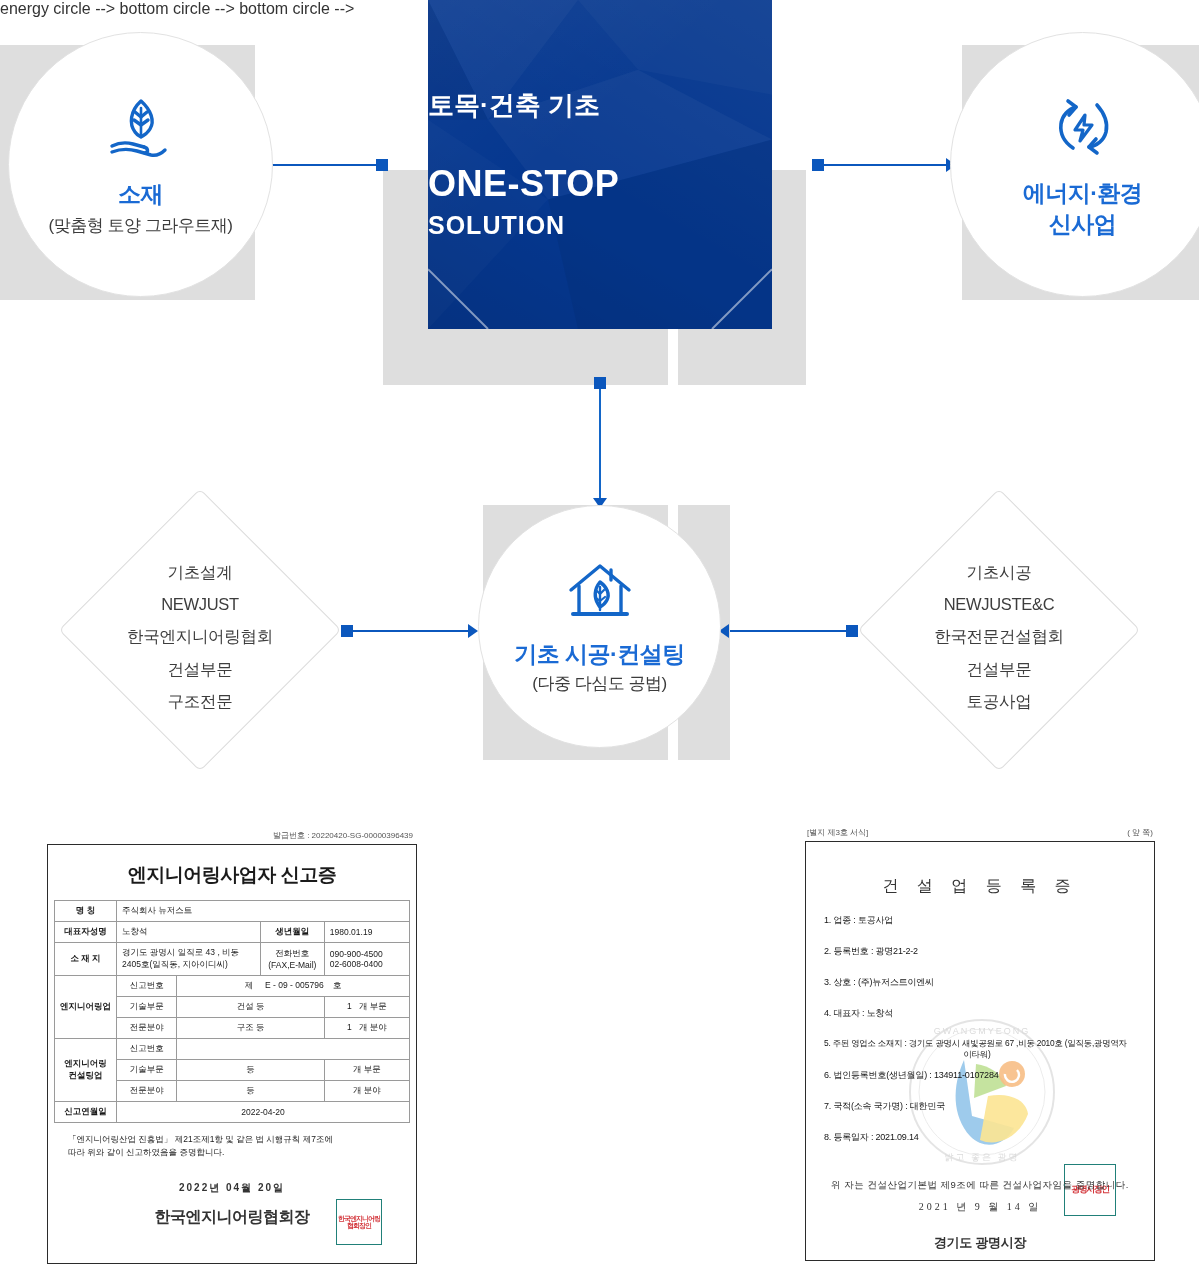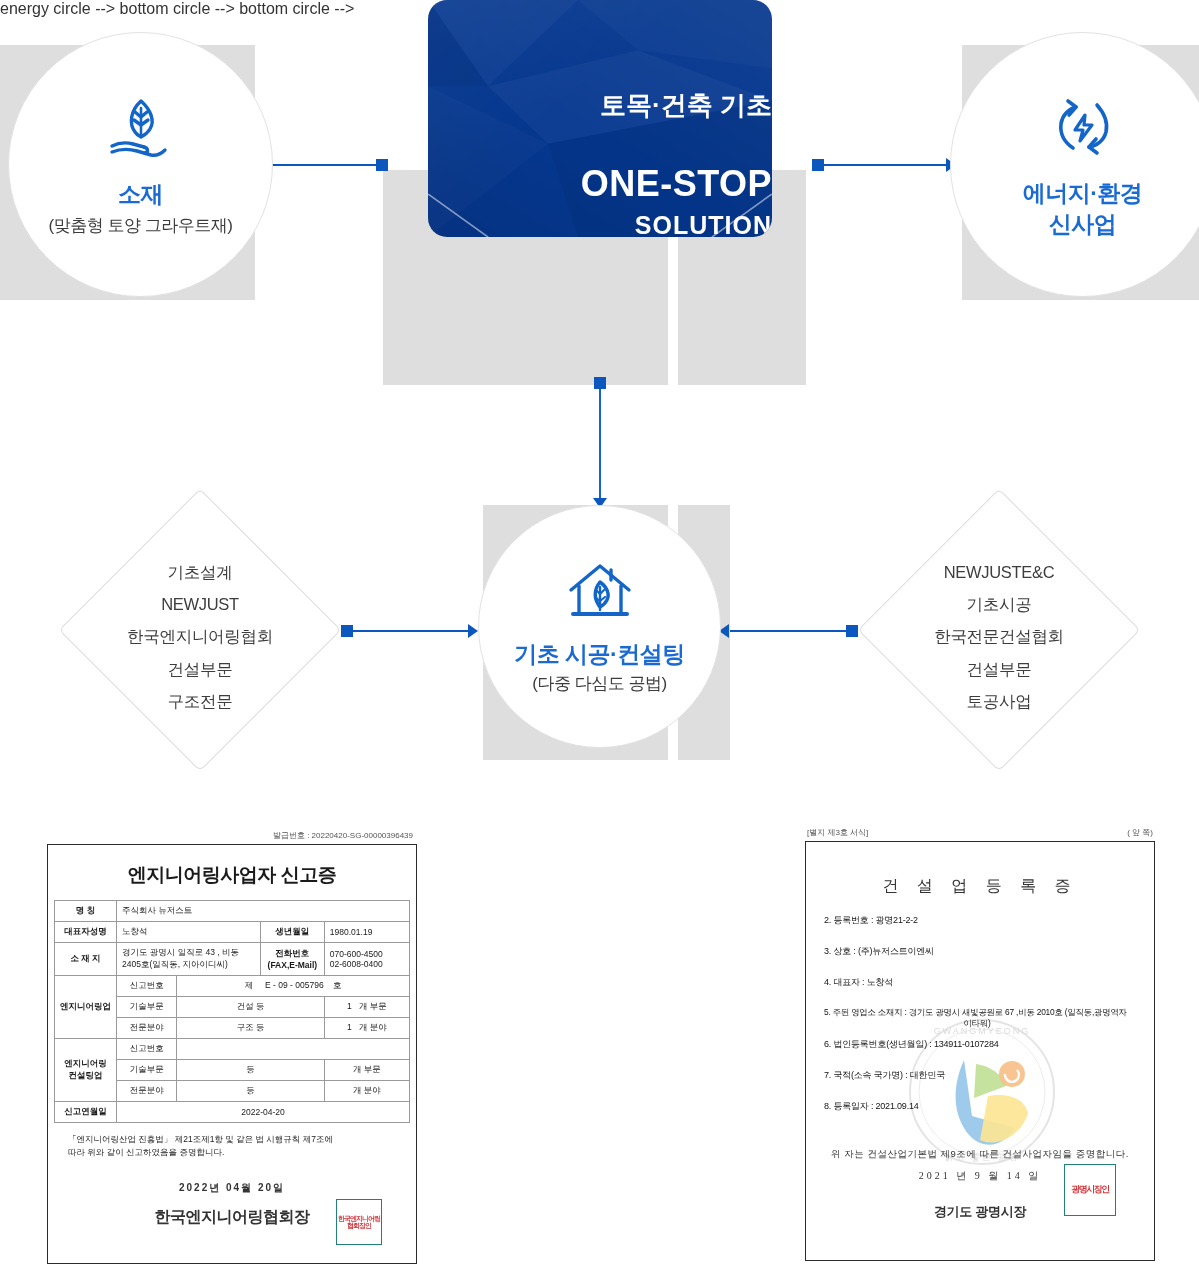--- a/index.html
+++ b/index.html
@@ -38,27 +38,27 @@
     border:1px solid #e2e2e2;
     display:flex; flex-direction:column; align-items:center; justify-content:center;
     text-align:center;
   }
   .circle .ico{ margin-bottom:10px; }
   .c-title{ color:#1a6ad4; font-weight:bold; font-size:23px; letter-spacing:-0.5px; line-height:1.25;text-align:right; }
   .c-sub{ color:#3c3c3c; font-size:17px; margin-top:6px; letter-spacing:-0.5px; }
 
   
   .hero{
-    position:absolute; left:428px; top:0; width:344px; height:237px;
+    position:absolute; left:428px; top:0; width:344px; height:329px;
     background:
       linear-gradient(140deg, rgba(255,255,255,0.045) 0%, rgba(255,255,255,0) 42%),
       linear-gradient(30deg,  rgba(0,0,0,0.10) 0%, rgba(0,0,0,0) 38%),
       linear-gradient(210deg, rgba(255,255,255,0.05) 0%, rgba(255,255,255,0) 55%),
       #05378f;
-    color:#fff; text-align:right; overflow:hidden;border-radius:19px;
+    color:#fff; text-align:left; overflow:hidden;
   }
   .hero svg.facets{ position:absolute; inset:0; width:100%; height:100%; }
   .hero .inner{ position:relative; z-index:2; padding-top:88px; }
   .hero-kr{ font-size:26px; font-weight:bold; letter-spacing:0px; }
   .hero-en1{ font-size:36px; font-weight:bold; margin-top:40px; letter-spacing:0.5px; }
   .hero-en2{ font-size:25px; font-weight:600; margin-top:6px; letter-spacing:1px; }
 
   
   .diamond{
     position:absolute; width:200px; height:200px;
@@ -213,22 +213,22 @@
     <div>기초설계</div>
     <div>NEWJUST</div>
     <div>한국엔지니어링협회</div>
     <div>건설부문</div>
     <div>구조전문</div>
   </div>
 
   
   <div class="diamond" style="left:899px; top:530px;"></div>
   <div class="diamond-text" style="left:899px; top:556px; width:200px;">
+    <div>기초시공</div>
     <div>NEWJUSTE&amp;C</div>
-    <div>기초시공</div>
     <div>한국전문건설협회</div>
     <div>건설부문</div>
     <div>토공사업</div>
   </div>
 </div>
 
 <div class="cert" style="left:47px; top:830px; width:370px;">
   <div class="cert-head" style="text-align:right; padding-right:4px; padding-bottom:3px;">발급번호 : 20220420-SG-00000396439</div>
   <div class="cert-box" style="height:420px; padding:6px;">
     <table class="lt">
@@ -245,26 +245,26 @@
         <td colspan="2">노창석</td>
         <td class="ctr" style="width:18%; font-weight:bold;">생년월일</td>
         <td style="width:24%;">1980.01.19</td>
       </tr>
       <tr>
         <td class="lbl">소  재  지</td>
         <td colspan="2">
           <span>경기도 광명시 일직로 43 , 비동</span><br>
           <span>2405호(일직동, 지아이디씨)</span>
         </td>
-        <td class="ctr" style="font-weight:bold;">
+        <td class="ctr" style="font-weight:normal;">
           <span>전화번호</span><br>
           <span>(FAX,E-Mail)</span>
         </td>
         <td>
-          <span>070-600-4500</span><br>
+          <span>090-900-4500</span><br>
           <span>02-6008-0400</span>
         </td>
       </tr>
       <tr>
         <td class="lbl" rowspan="3">엔지니어링업</td>
         <td class="ctr" style="width:17%;">신고번호</td>
         <td class="ctr" colspan="3">
           <span>제</span>
           &nbsp;&nbsp;&nbsp;
           <span>E - 09 - 005796</span>
@@ -337,20 +337,21 @@
       <path d="M74 52 C88 54 100 62 104 74 L72 86 Z" fill="#8cc63f" opacity="0.9"></path>
       <path d="M86 84 C108 80 124 88 126 102 C118 124 96 136 78 128 Z" fill="#f7cf3d" opacity="0.92"></path>
       <circle cx="110" cy="62" r="13" fill="#f18a21" opacity="0.9"></circle>
       <path d="M110 62 m-7,0 a7,7 0 1,0 12,-4" fill="none" stroke="#ffffff" stroke-width="2.4"></path>
       <text x="80" y="22" font-size="9" fill="#bdbdbd" text-anchor="middle" letter-spacing="2">GWANGMYEONG</text>
       <text x="80" y="148" font-size="9" fill="#bdbdbd" text-anchor="middle" letter-spacing="2">밝고 좋은 광명</text>
     </svg>
 
     <div style="position:relative; z-index:2;">
       <div class="rc-title">건 설 업 등 록 증</div>
+      <div class="rc-item">1. 업종 : 토공사업</div>
       <div class="rc-item">2. 등록번호 : 광명21-2-2</div>
       <div class="rc-item">3. 상호 : (주)뉴저스트이엔씨</div>
       <div class="rc-item">4. 대표자 : 노창석</div>
       <div class="rc-item" style="padding-bottom:0; font-size:8.4px;">
         <span>5. 주된 영업소 소재지 : 경기도 광명시 새빛공원로 67 ,비동 2010호 (일직동,광명역자</span>
         <span class="wrap2" style="text-align:center; padding-right:24px;">이타워)</span>
       </div>
       <div class="rc-item">6. 법인등록번호(생년월일) : 134911-0107284</div>
       <div class="rc-item">7. 국적(소속 국가명) : 대한민국</div>
       <div class="rc-item">8. 등록일자 : 2021.09.14</div>

